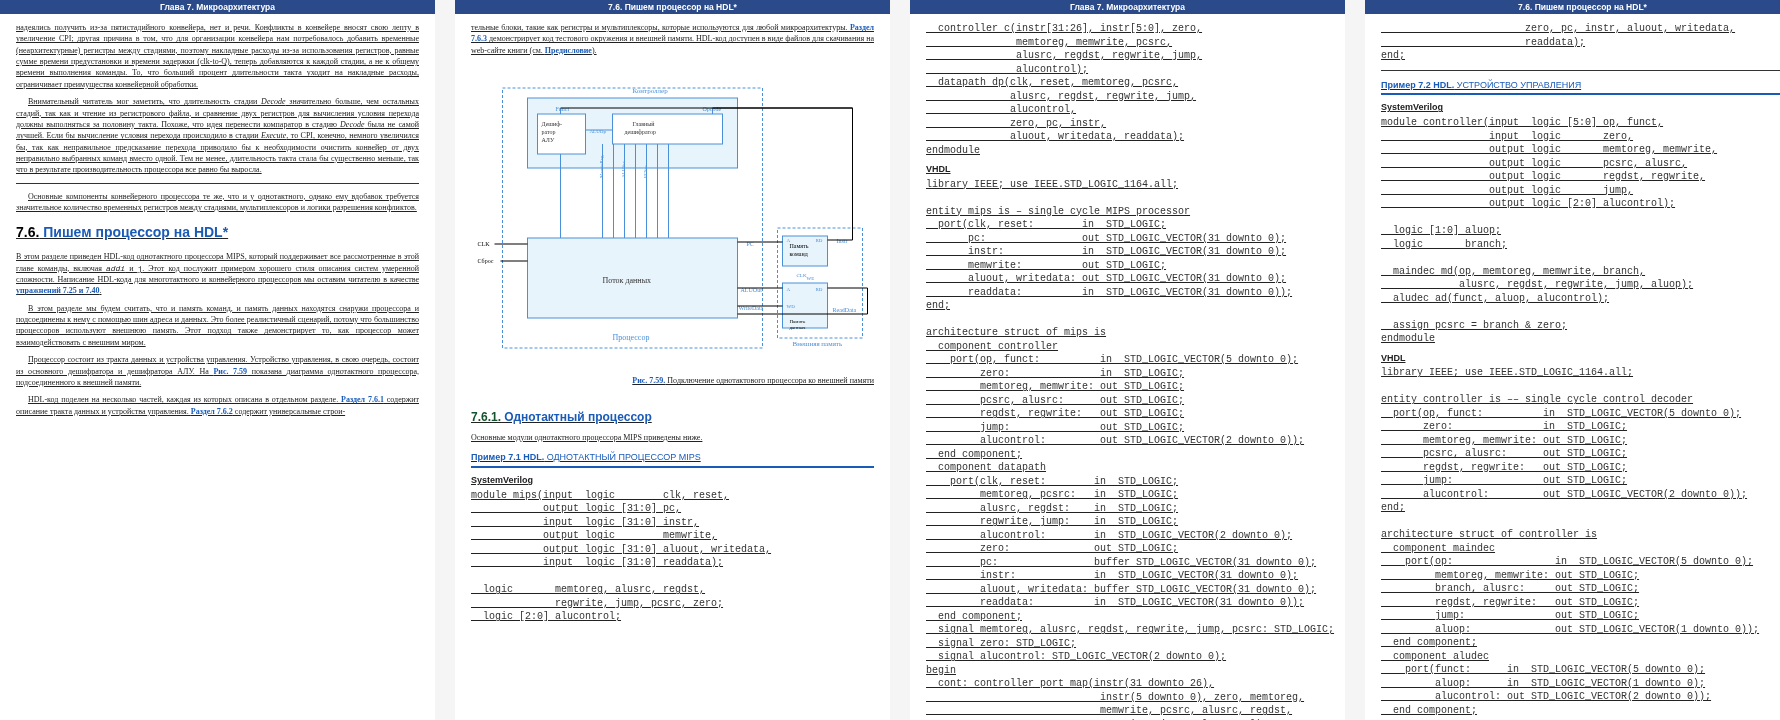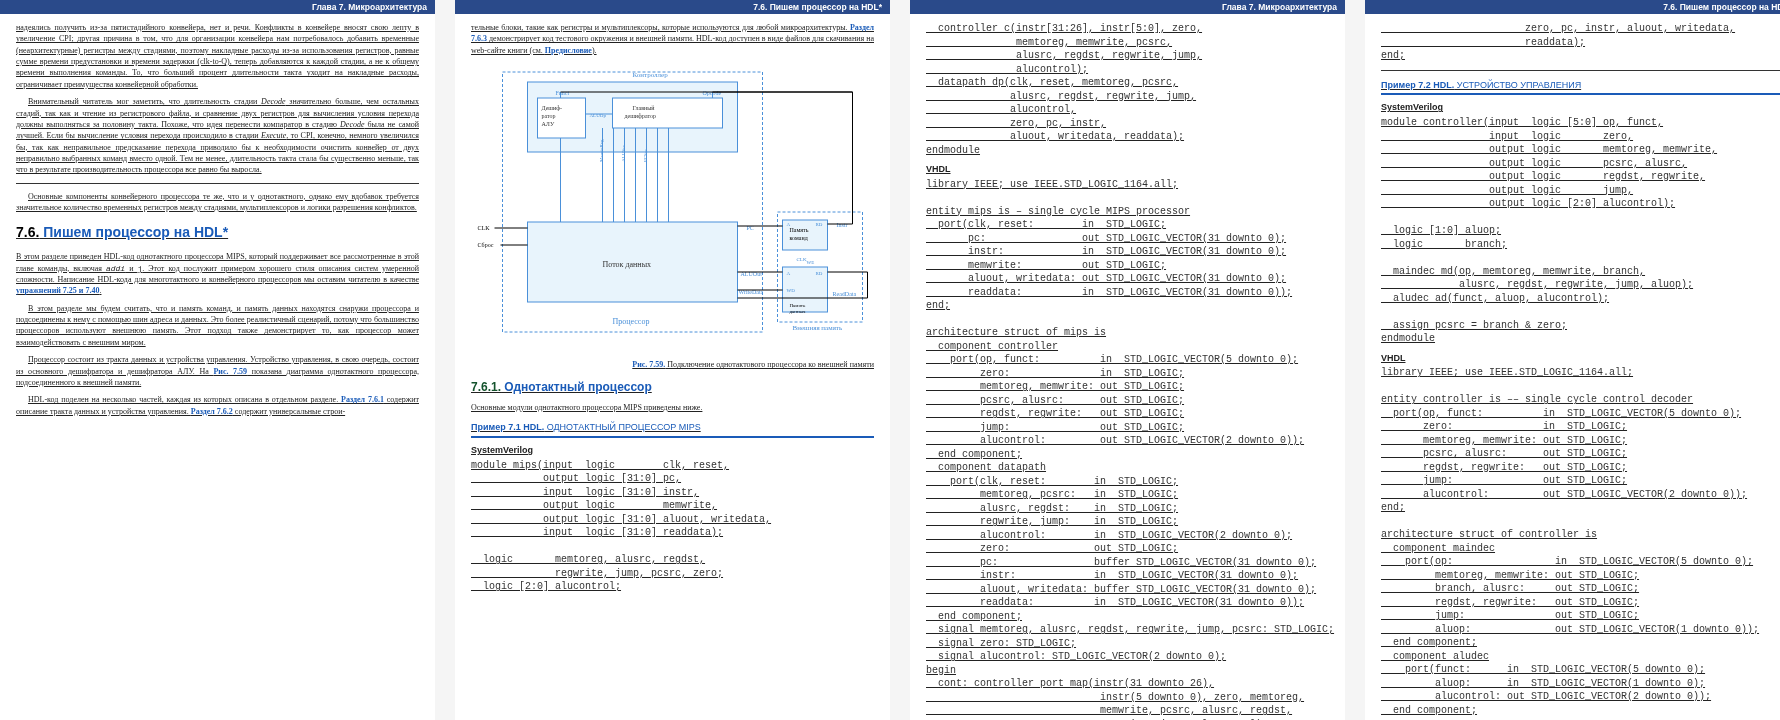--- a/index.html
+++ b/index.html
@@ -1,29 +1,29 @@
 <!DOCTYPE html>
 <html><head>
 <meta charset="utf-8">
 <style>
   * { margin: 0; padding: 0; box-sizing: border-box; }
   body { background: #f5f5f5; font-family: Georgia, 'Times New Roman', serif; font-size: 8px; display: flex; gap: 20px; padding: 0; width: 1780px; height: 720px; }
   .page { background: #fff; width: 435px; height: 720px; position: relative; overflow: hidden; flex: 0 0 auto; }
-  .header { background: #2a4a8a; color: #fff; display: flex; justify-content: flex-end; padding: 2px 8px; font-size: 8.5px; font-weight: bold; font-family: Arial, sans-serif; }
+  .header { background: #2a4a8a; color: #fff; display: flex; justify-content: center; padding: 2px 8px; font-size: 8.5px; font-weight: bold; font-family: Arial, sans-serif; }
   .content { padding: 8px 16px; color: #222; line-height: 1.42; text-align: justify; text-decoration: underline; }
   .content p { margin-bottom: 6px; text-indent: 12px; }
   .content p.noindent { text-indent: 0; }
   .content hr { border: none; border-top: 1px solid #333; margin: 7px 0; }
   .link { color: #1a5bb8; font-weight: bold; }
   .em { font-style: italic; }
   h2.section { color: #1a5bb8; font-family: Arial, sans-serif; font-size: 14px; font-weight: bold; margin: 10px 0 8px 0; text-align: left; }
   h2.section .num { color: #000; }
   h3.subsection { color: #1a5bb8; font-family: Arial, sans-serif; font-size: 12px; font-weight: bold; margin: 8px 0 6px 0; text-align: left; }
   h3.subsection .num { color: #14532d; }
-  .figure-box { margin: 6px 0; }
+  .figure-box { margin: 22px 0; }
   .figure-caption { font-size: 8px; text-align: right; margin-top: 4px; }
   .figure-caption .fignum { color: #1a5bb8; font-weight: bold; }
   .example-header { color: #1a5bb8; font-family: Arial, sans-serif; font-size: 9px; margin: 8px 0 4px 0; border-bottom: 2px solid #1a5bb8; padding-bottom: 2px; text-align: left; }
   .example-header .bold { font-weight: bold; }
   .lang-label { font-family: Arial, sans-serif; font-weight: bold; font-size: 9px; color: #222; margin: 6px 0 2px 0; text-align: left; }
   pre.code { font-family: 'Courier New', monospace; font-size: 10px; white-space: pre; line-height: 1.35; text-align: left; color: #333; margin-bottom: 4px; }
   .svg-diagram { width: 100%; height: 290px; }
 </style>
 </head>
 <body>

